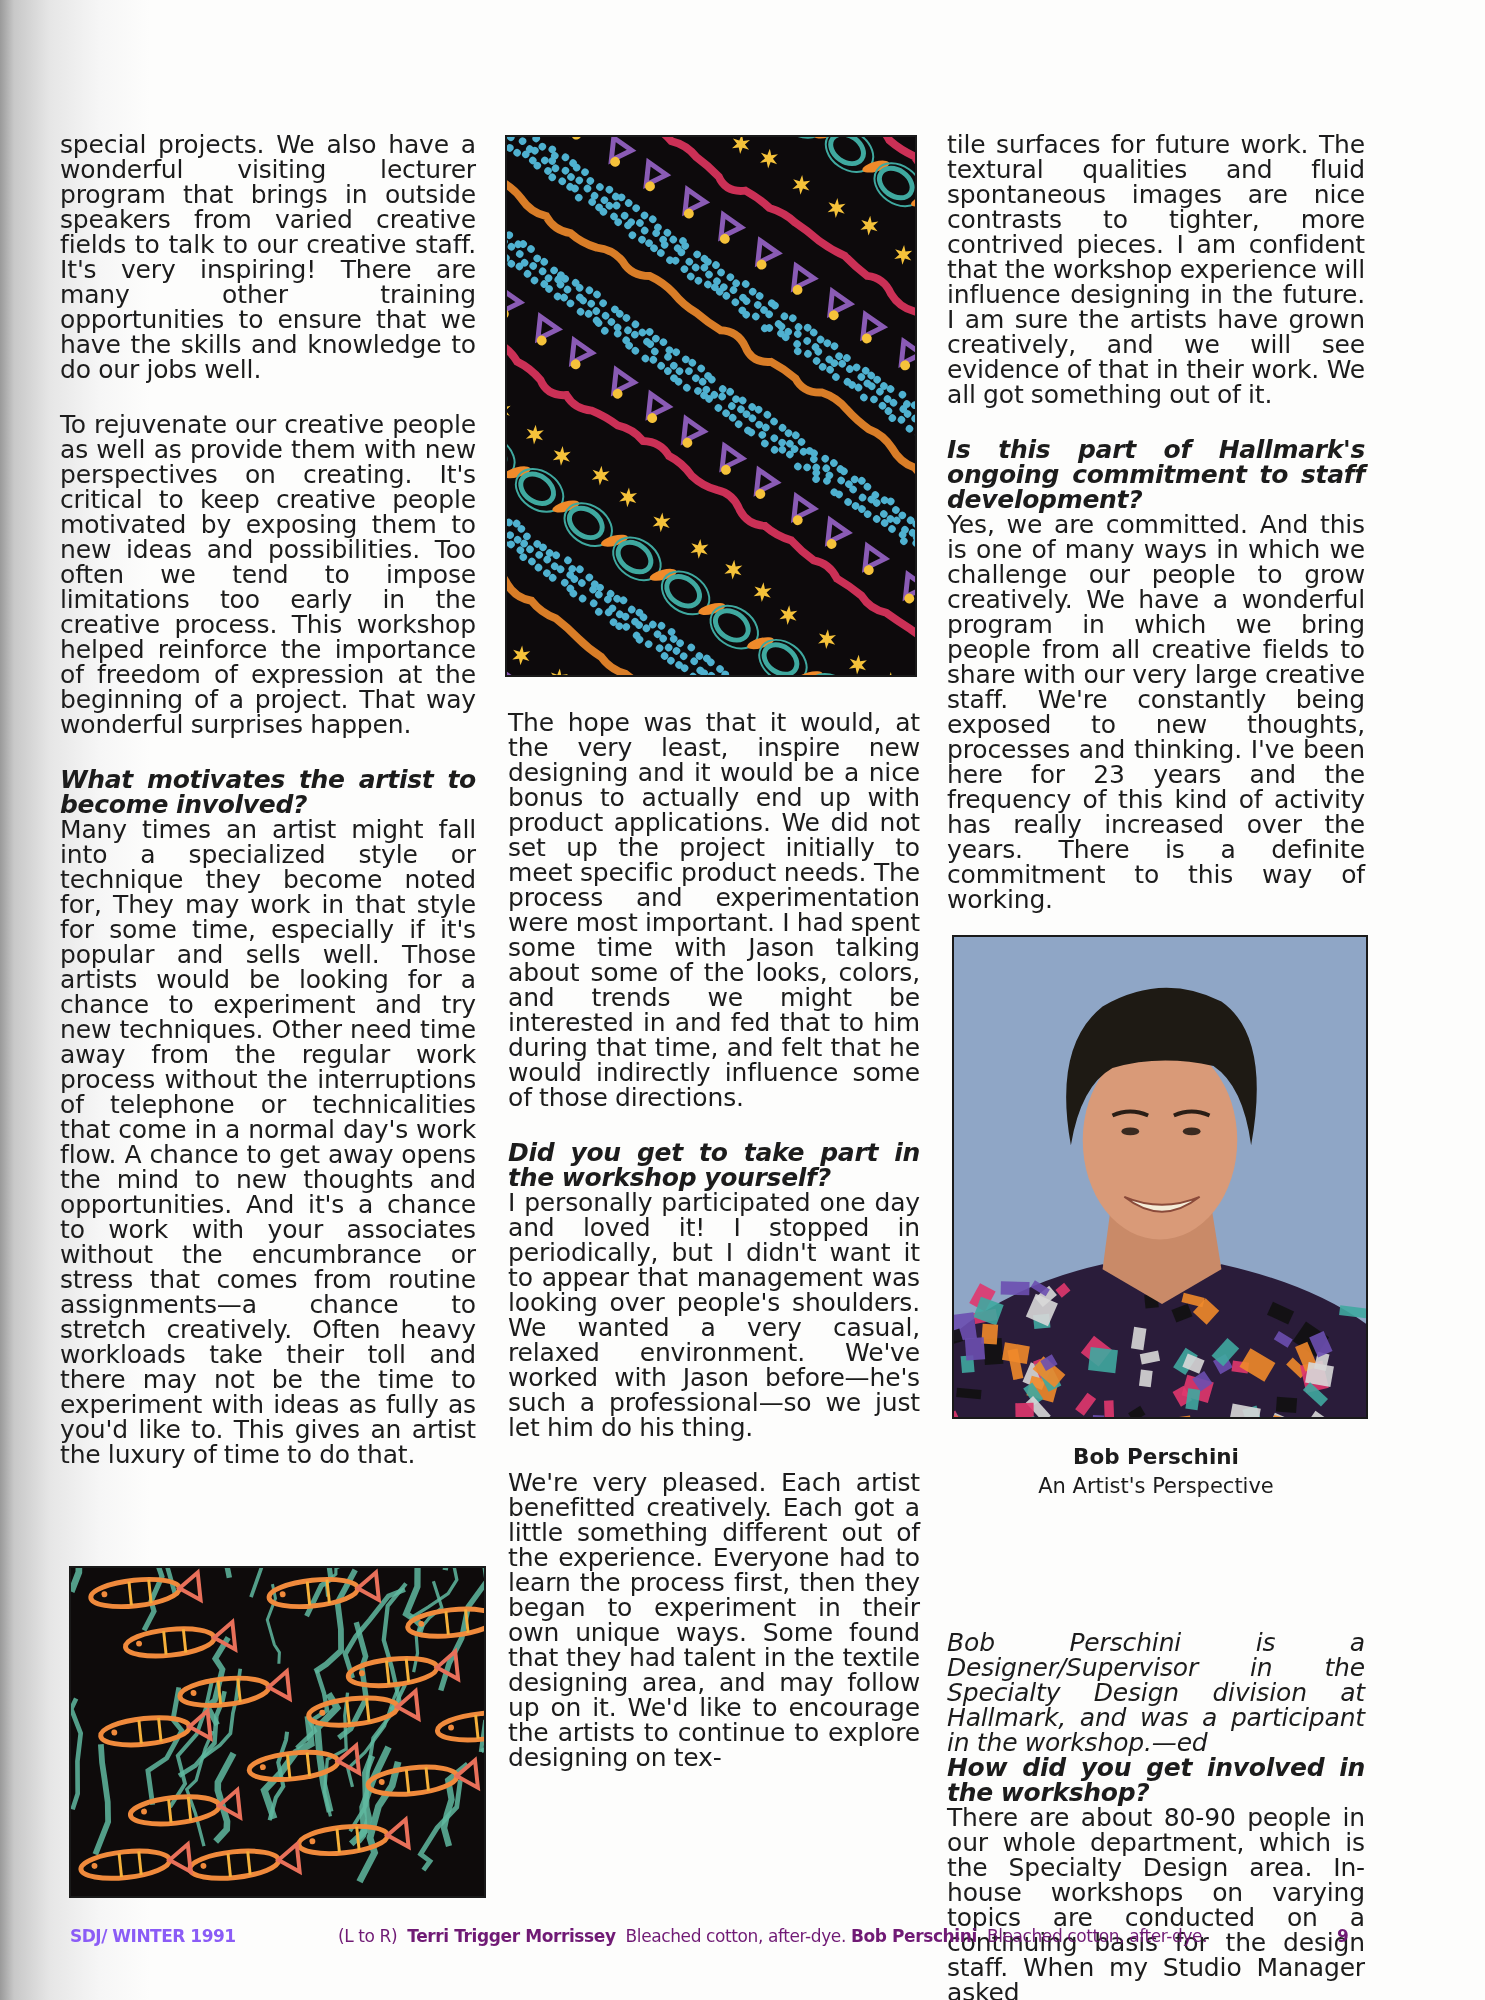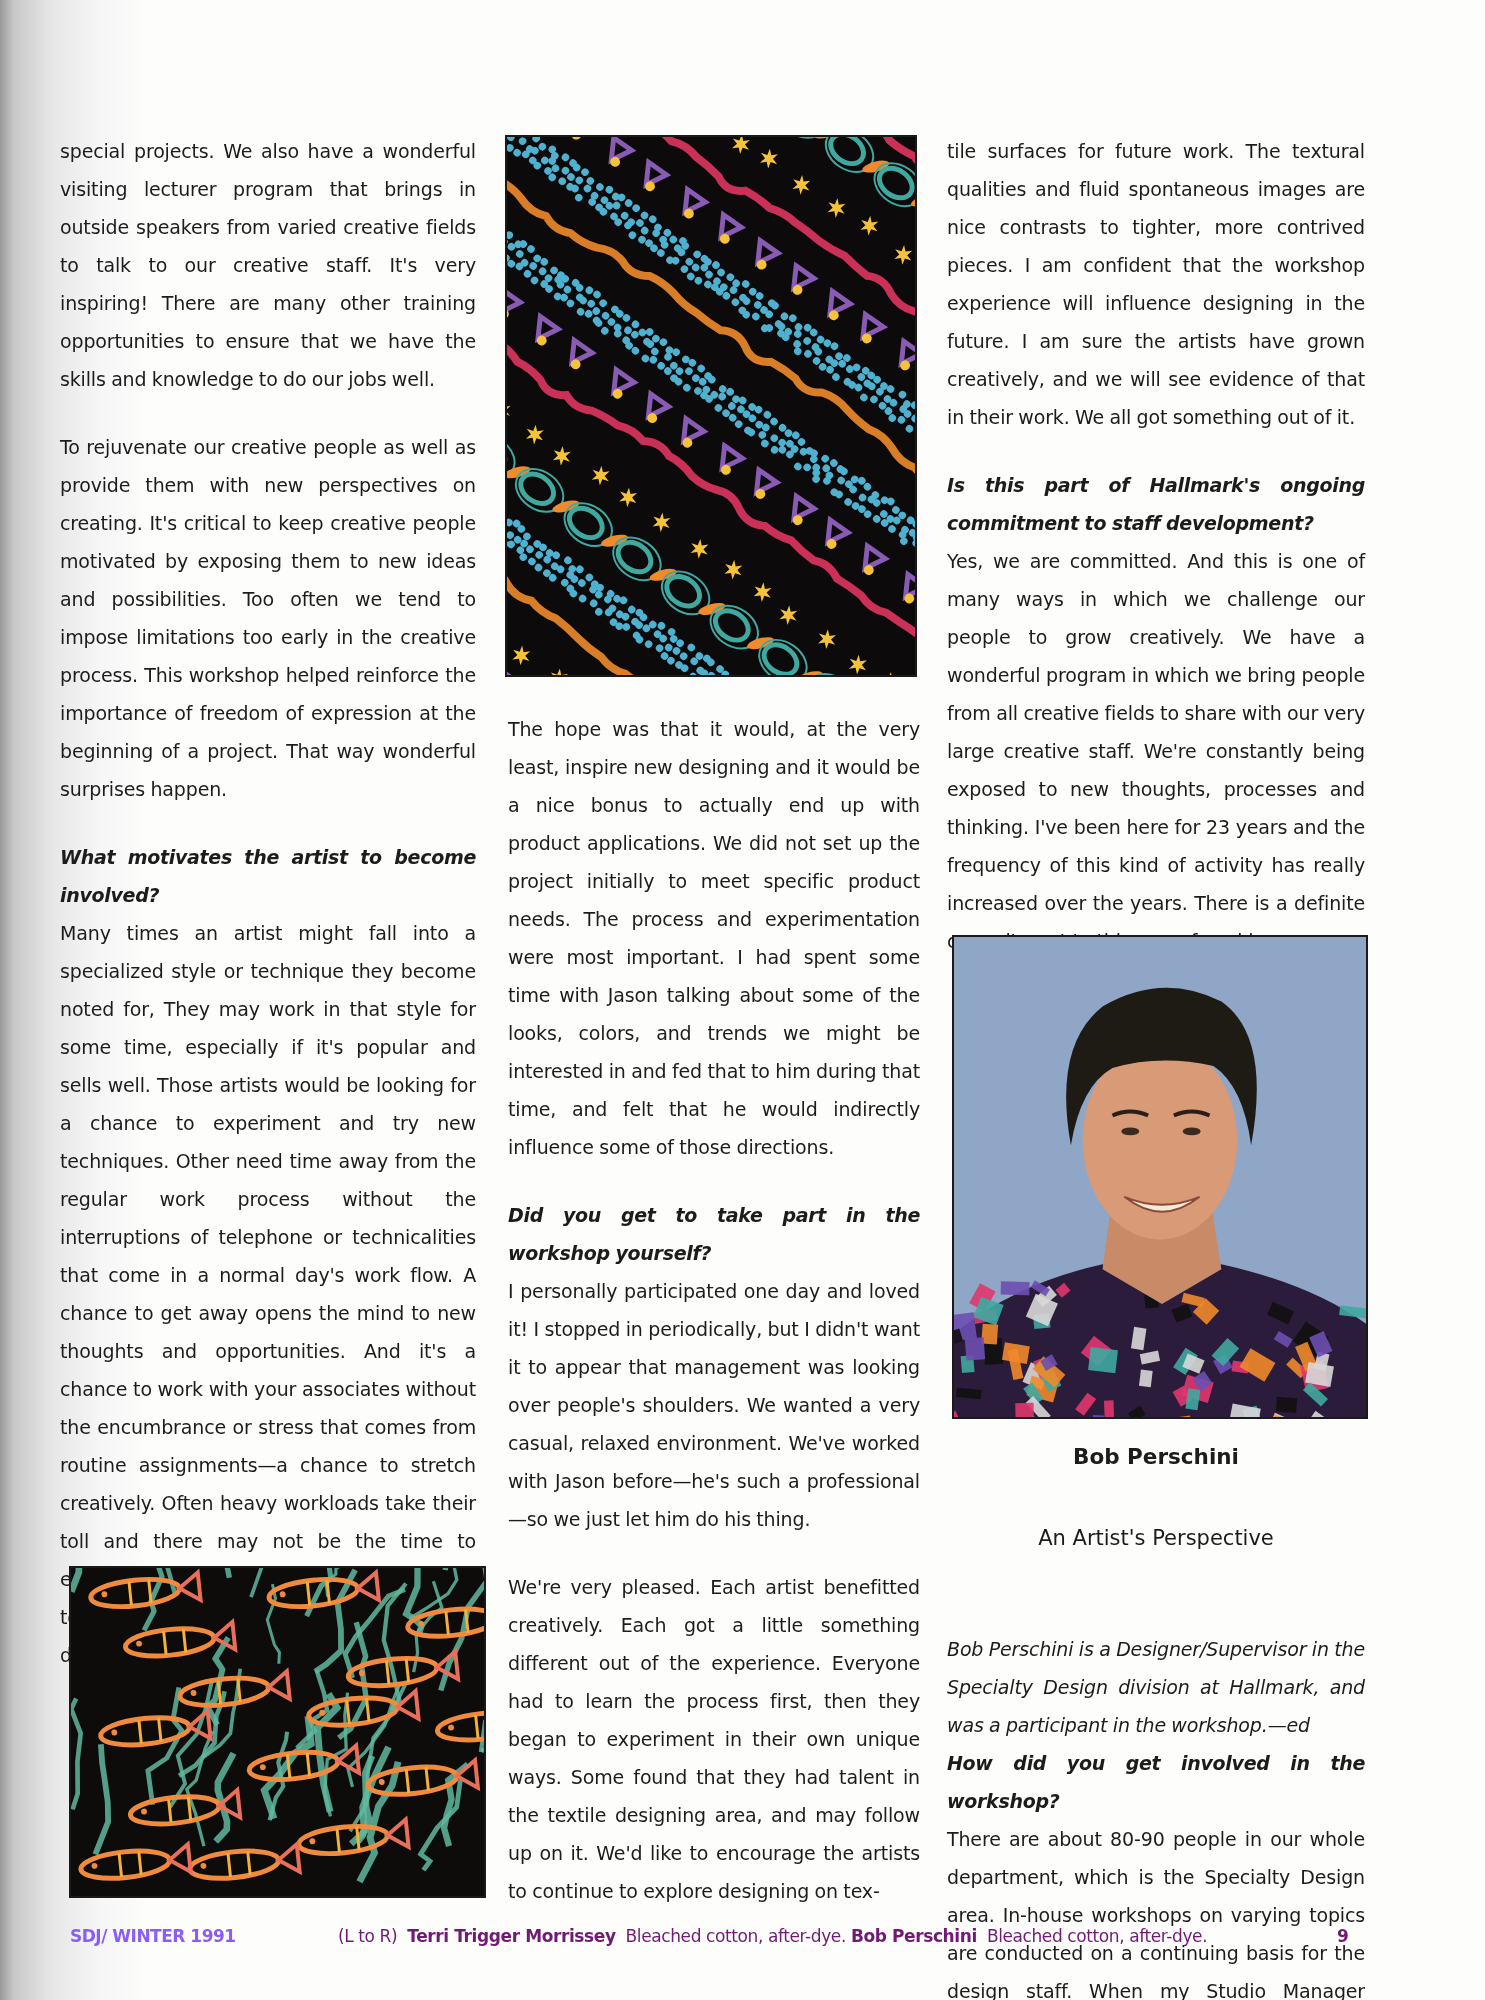--- a/index.html
+++ b/index.html
@@ -9,22 +9,22 @@
     font-family: "DejaVu Sans", sans-serif;
     color: #1c1c1c;
   }
   .gutter-shadow {
     position: absolute; left: 0; top: 0; width: 150px; height: 2000px;
     background: linear-gradient(to right, #9a9a9a 0px, #c8c8c8 14px, #e6e6e6 50px, #f6f6f6 100px, rgba(253,253,252,0) 150px);
     pointer-events: none;
   }
   .col {
     position: absolute;
-    font-size: 19px;
-    line-height: 38px;
+    font-size: 25px;
+    line-height: 25px;
     text-align: justify;
     letter-spacing: -0.15px;
     word-spacing: -0.5px;
   }
   .col p { margin: 0; }
   .q {
     font-weight: bold; font-style: italic; margin: 0;
     letter-spacing: -0.3px;
   }
   .gap { height: 30px; }
@@ -34,21 +34,21 @@
   .col3b { left: 947px; top: 1608px; width: 418px; margin-top: 22px; }
 
   .img { position: absolute; border: 2px solid #1a1a1a; overflow: hidden; box-sizing: border-box; }
   .img svg { display: block; width: 100%; height: 100%; }
   .img-pattern { left: 505px; top: 135px; width: 412px; height: 542px; }
   .img-fish { left: 69px; top: 1566px; width: 417px; height: 332px; }
   .img-portrait { left: 952px; top: 935px; width: 416px; height: 484px; }
 
   .caption { position: absolute; left: 947px; width: 418px; text-align: center; }
   .caption-name { top: 1444px; font-size: 21.5px; font-weight: bold; }
-  .caption-sub { top: 1526px; font-size: 21px; }
+  .caption-sub { top: 1474px; font-size: 21px; }
 
   .intro { font-style: italic; }
 
   .footer { position: absolute; top: 1926px; font-size: 17px; color: #701a75; white-space: nowrap; }
   .footer-left { left: 70px; font-weight: bold; color: #8b5cf6; letter-spacing: -0.5px; }
   .footer-caption { left: 338px; letter-spacing: -0.4px; }
   .footer-caption b { font-weight: bold; }
   .footer-page { left: 1337px; font-weight: bold; }
 </style>
 </head>

